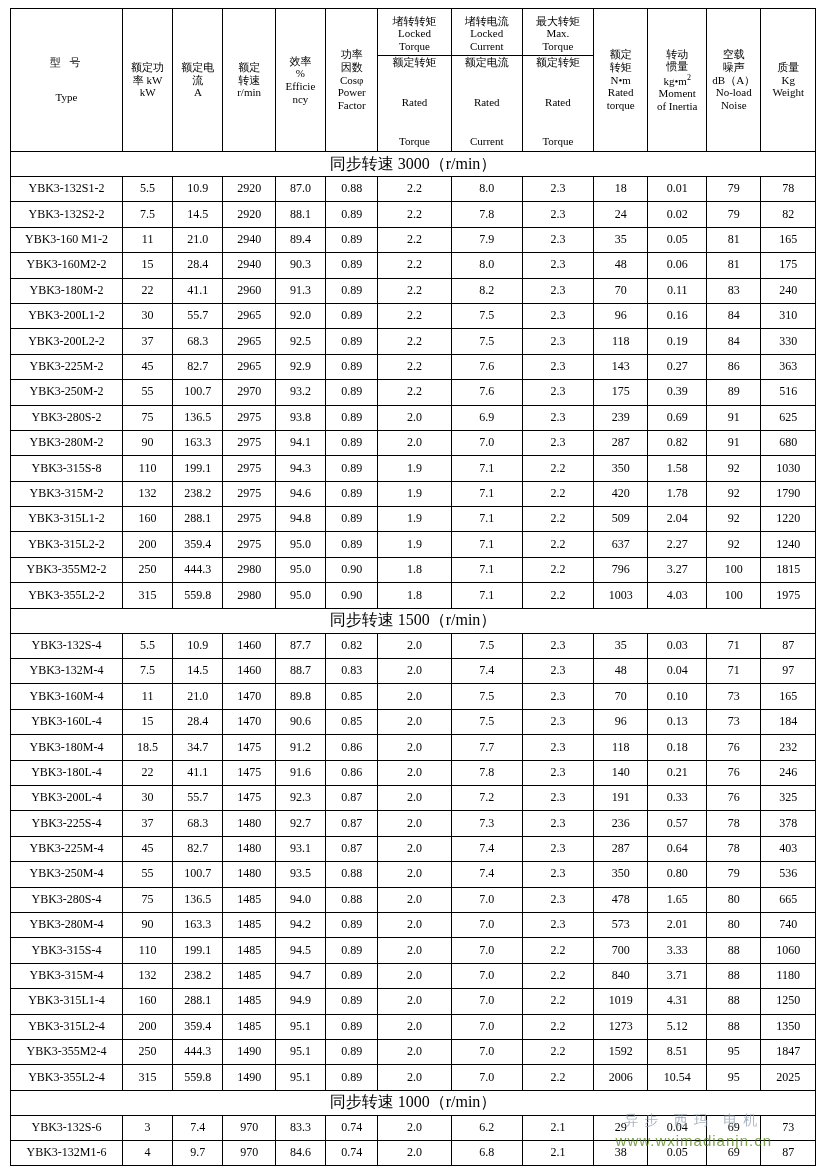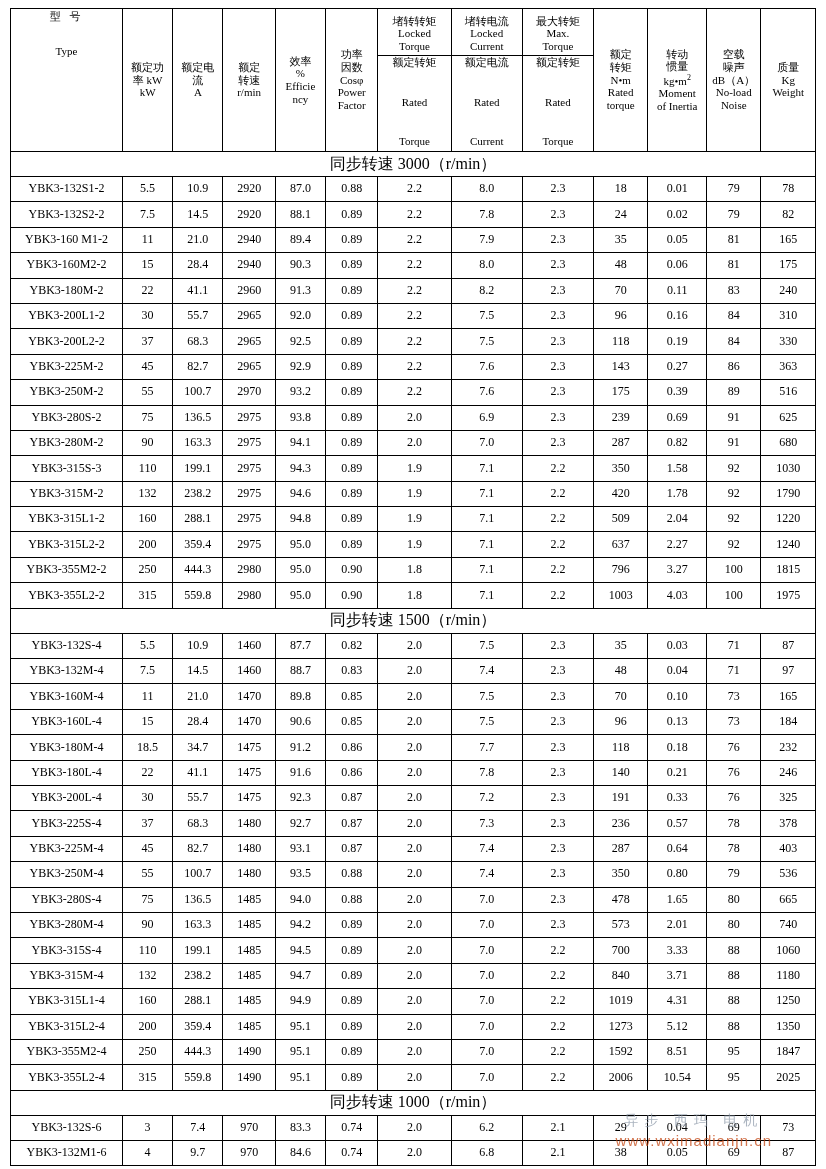--- a/index.html
+++ b/index.html
@@ -69,21 +69,21 @@
     flex: 1;
     display: flex;
     flex-direction: column;
     justify-content: center;
     align-items: center;
     gap: 27px;
   }
   .type-cell {
     display: flex;
     flex-direction: column;
-    justify-content: flex-start;
+    justify-content: center;
     align-items: center;
     height: 100%;
     border-radius: 17px;
   }
   .type-cell .cn { letter-spacing: 3px; margin-bottom: 22px; }
   .section-row td {
     height: 22px;
     font-size: 16px;
   }
   tbody td {
@@ -108,21 +108,21 @@
   .watermark .wm1 {
     font-size: 14px;
     letter-spacing: 6px;
     color: #8c98a8;
     font-family: "Liberation Serif", serif;
   }
   .watermark .wm2 {
     font-size: 15px;
     letter-spacing: 1px;
     margin-top: 2px;
-    color: #c2410c;
+    color: #4d7c0f;
   }
 </style>
 </head>
 <body>
 
 <div class="page">
   <table class="spec">
     <colgroup>
       <col style="width:107px">
       <col style="width:48px">
@@ -428,21 +428,21 @@
           <td>0.89</td>
           <td>2.0</td>
           <td>7.0</td>
           <td>2.3</td>
           <td>287</td>
           <td>0.82</td>
           <td>91</td>
           <td>680</td>
         </tr>
         <tr>
-          <td class="model">YBK3-315S-3</td>
+          <td class="model">YBK3-315S-8</td>
           <td>110</td>
           <td>199.1</td>
           <td>2975</td>
           <td>94.3</td>
           <td>0.89</td>
           <td>1.9</td>
           <td>7.1</td>
           <td>2.2</td>
           <td>350</td>
           <td>1.58</td>

